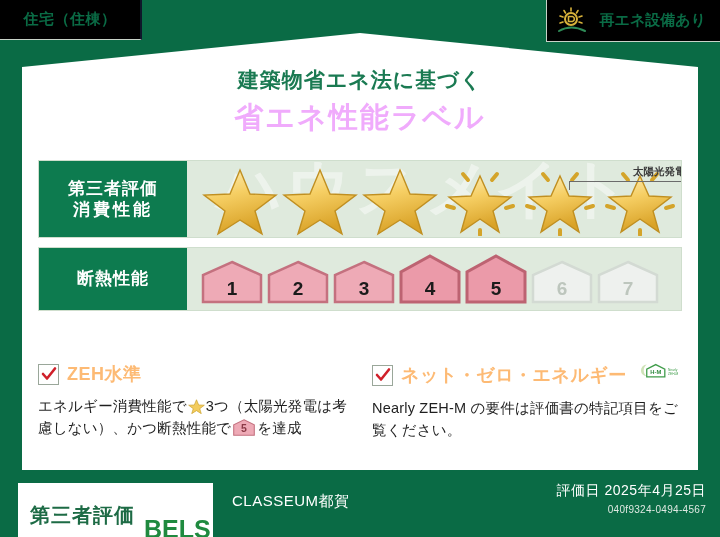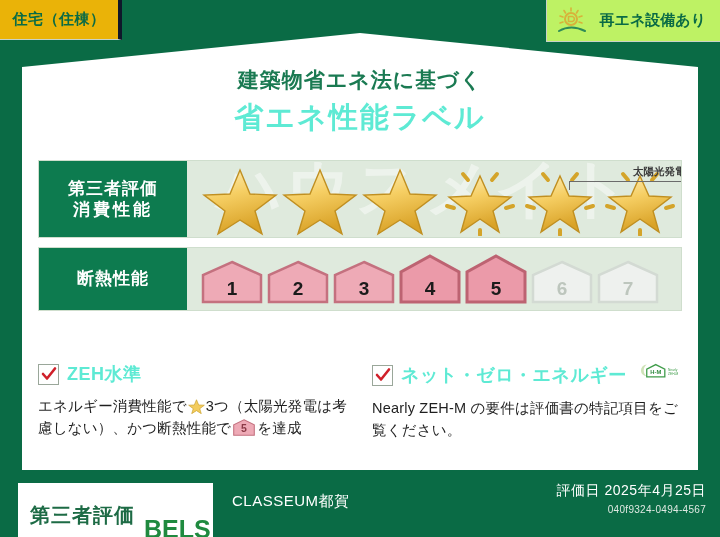--- a/index.html
+++ b/index.html
@@ -21,56 +21,56 @@
     left: 22px; top: 33px;
     width: 676px; height: 437px;
     background: #ffffff;
     clip-path: polygon(50% 0%, 100% 34px, 100% 100%, 0% 100%, 0% 34px);
   }
 
   
   .badge-type {
     position: absolute;
     left: 0px; top: 0px;
-    width: 122px; height: 40px;
-    background: #eab308;
-    border-right: 4px solid #0f172a;
+    width: 142px; height: 40px;
+    background: #000000;
+    border-right: 2px solid #0f172a;
     border-bottom: 1px solid #c8d2c8;
     display: flex; align-items: center; justify-content: center;
     color: #0a6b45;
     font-size: 15px; font-weight: bold;
     letter-spacing: 0.5px;
   }
 
   
   .badge-renew {
     position: absolute;
     right: 0px; top: 0px;
     height: 42px;
     padding: 0 14px 0 8px;
-    background: #bef264;
+    background: #000000;
     border-left: 1px solid #c8d2c8;
     border-bottom: 1px solid #c8d2c8;
     display: flex; align-items: center; gap: 11px;
     color: #0a6b45;
     font-size: 15px; font-weight: bold;
   }
   .solar-icon { width: 34px; height: 30px; display: block; }
 
   
   .title-wrap {
     position: absolute; left: 0; top: 66px;
     width: 720px; text-align: center;
   }
   .title-sub {
     color: #1a7a52; font-size: 21px; font-weight: bold;
     letter-spacing: 1px;
   }
   .title-main {
-    color: #5eead4; font-size: 29px; font-weight: bold;
+    color: #f0abfc; font-size: 29px; font-weight: bold;
     letter-spacing: 2px; margin-top: 4px;
   }
 
   
   .rows { position: absolute; left: 38px; top: 160px; width: 644px; }
   .metric-row {
     position: relative;
     display: flex; align-items: stretch;
     height: 78px;
     background: #dfeadd;
@@ -143,21 +143,21 @@
   .note-head {
     display: flex; align-items: center; gap: 8px; margin-bottom: 9px;
   }
   .chk {
     width: 21px; height: 21px; flex: 0 0 21px;
     border: 1.5px solid #9aa79a; background: #fff;
     position: relative;
   }
   .chk svg { position: absolute; left: 2px; top: 1px; width: 16px; height: 16px; }
   .note-title {
-    color: #5eead4; font-size: 18px; font-weight: bold; letter-spacing: 0.5px;
+    color: #fdba74; font-size: 18px; font-weight: bold; letter-spacing: 0.5px;
     white-space: nowrap;
   }
   .note-body {
     font-size: 14.5px; color: #1f1f1f; line-height: 1.55;
     letter-spacing: 0.2px;
   }
   .inline-star { display:inline-block; width:17px; height:17px; vertical-align:-3px; margin:0 1px;}
   .inline-house { display:inline-block; width:22px; height:17px; vertical-align:-3px; margin:0 2px; position:relative;}
   .inline-house svg{width:100%;height:100%;display:block;}
   .inline-house span{

